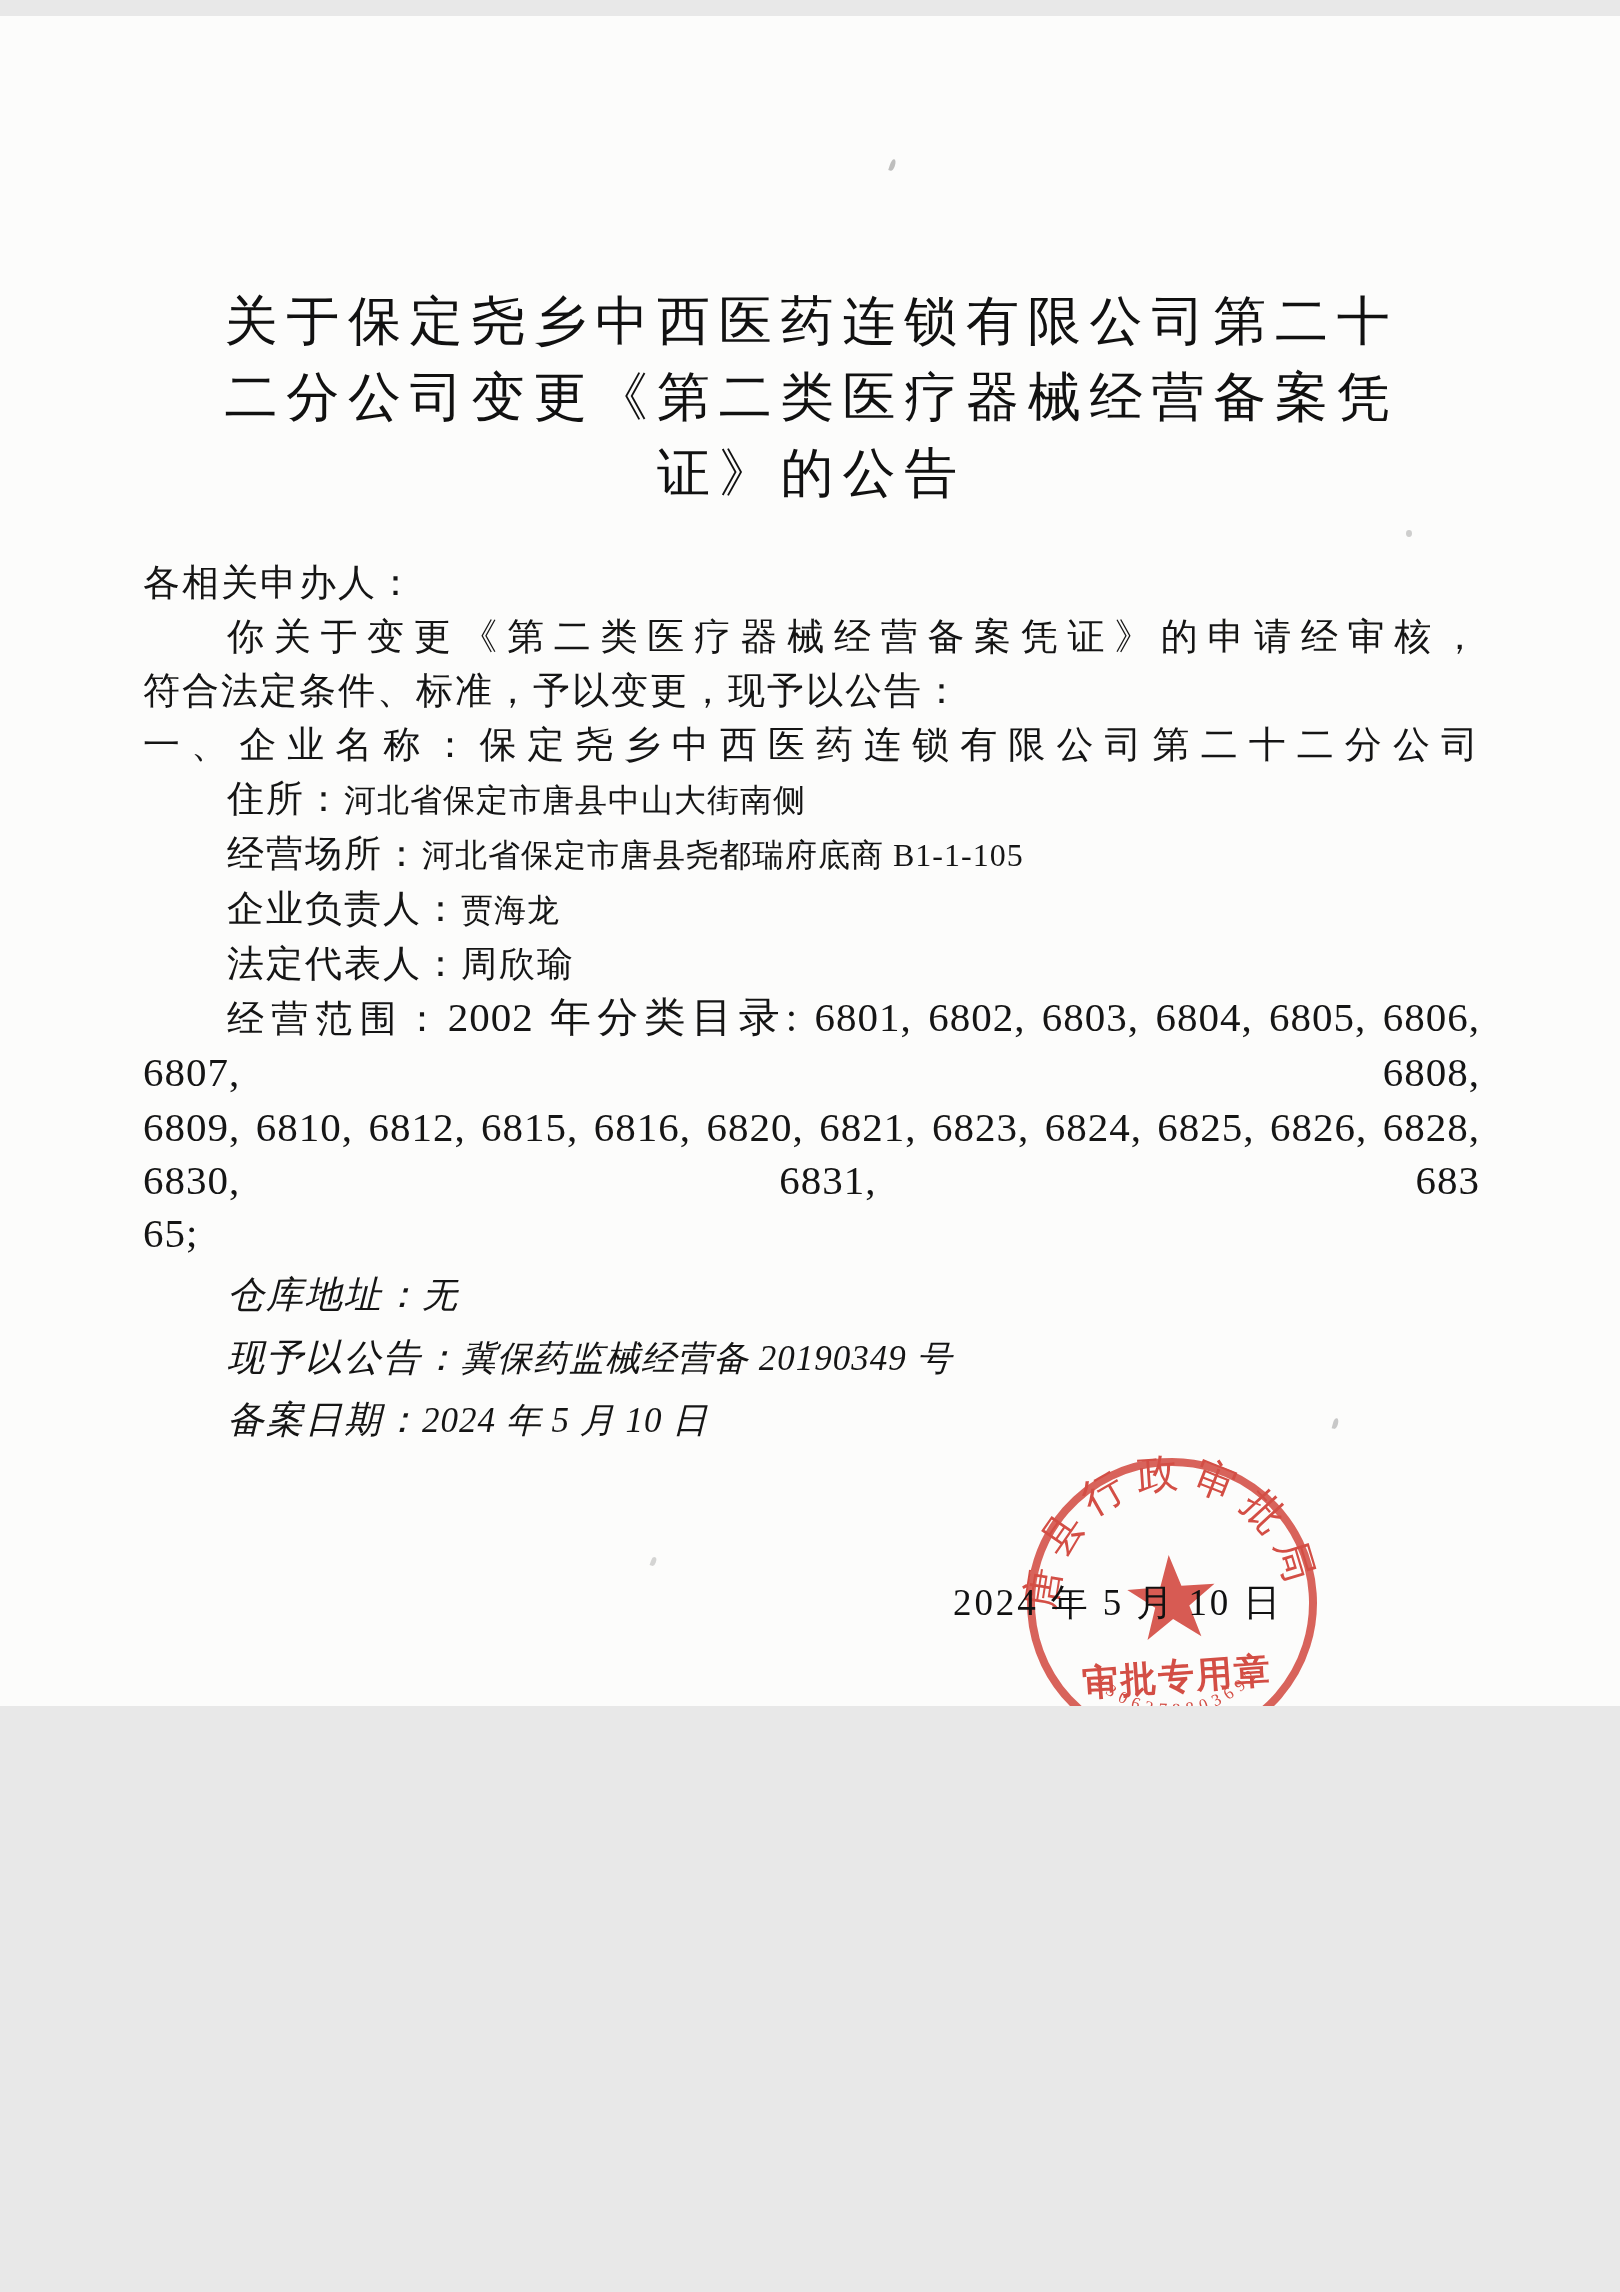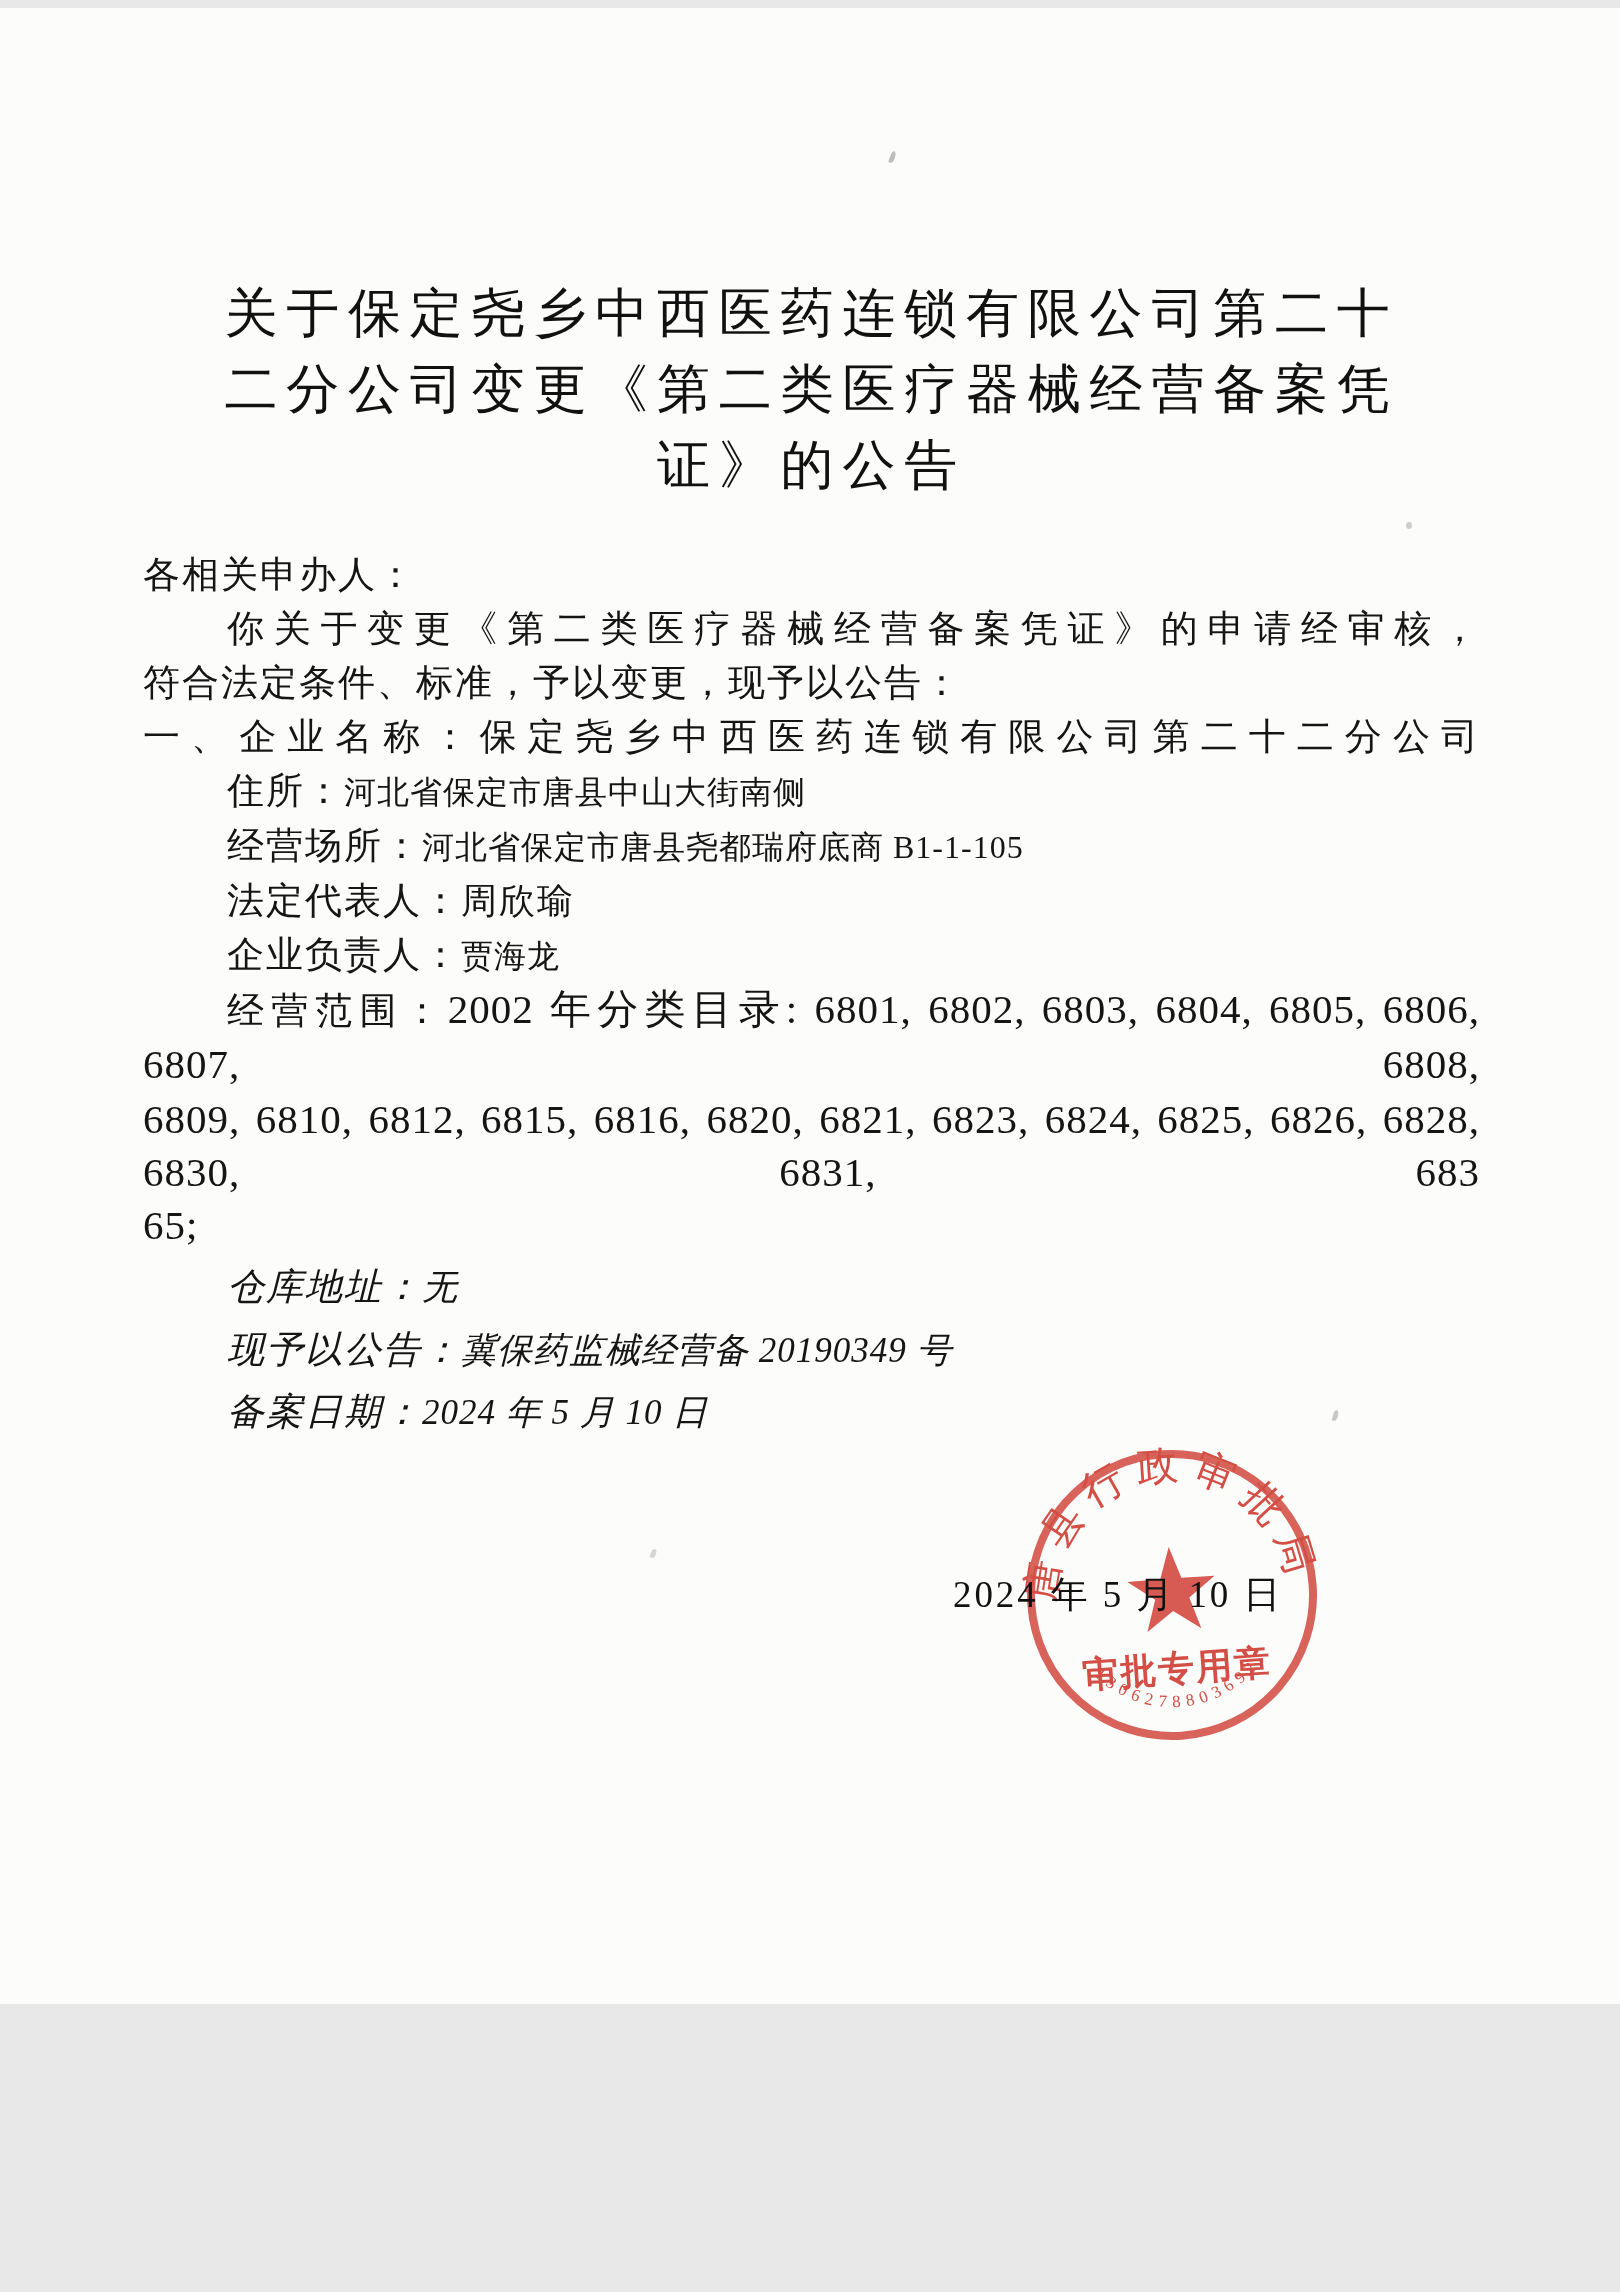--- a/index.html
+++ b/index.html
@@ -1,19 +1,19 @@
 <!DOCTYPE html>
 <html><head>
 <meta charset="utf-8">
 <style>
   html,body{margin:0;padding:0;background:#e8e8e8;}
   .page{
     position:relative;
-    width:1620px;height:1996px;
-    margin:8px auto;
+    width:1620px;height:1690px;
+    margin:16px auto;
     background:#fcfcfb;
     overflow:hidden;
     font-family:"Liberation Serif","DejaVu Serif",serif;
     color:#151515;
   }
   .text-block{
     position:absolute;
     left:143px;right:140px;top:267px;
   }
   .doc-title{
@@ -94,22 +94,22 @@
 
     <div class="body-text">
       <div class="row">各相关申办人：</div>
       <div class="just indent">你关于变更《第二类医疗器械经营备案凭证》的申请经审核，</div>
       <div class="row">符合法定条件、标准，予以变更，现予以公告：</div>
 
       <div class="just bold"><span>一、企业名称：</span><span>保定尧乡中西医药连锁有限公司第二十二分公司</span></div>
 
       <div class="row indent"><span>住所：</span><span class="val-sm">河北省保定市唐县中山大街南侧</span></div>
       <div class="row indent"><span>经营场所：</span><span class="val-sm">河北省保定市唐县尧都瑞府底商 B1-1-105</span></div>
+      <div class="row indent"><span>企业负责人：</span><span class="val-sm">贾海龙</span></div>
       <div class="row indent"><span>法定代表人：</span><span class="val-lg">周欣瑜</span></div>
-      <div class="row indent"><span>企业负责人：</span><span class="val-sm">贾海龙</span></div>
 
       <div class="just indent"><span>经营范围：</span><span class="num">2002 年分类目录: 6801, 6802, 6803, 6804, 6805, 6806, 6807, 6808,</span></div>
       <div class="just num">6809, 6810, 6812, 6815, 6816, 6820, 6821, 6823, 6824, 6825, 6826, 6828, 6830, 6831, 683</div>
       <div class="row num">65;</div>
 
       <div class="row indent gap"><span>仓库地址：</span><span class="val-md">无</span></div>
       <div class="row indent gap"><span>现予以公告：</span><span class="val-md">冀保药监械经营备 20190349 号</span></div>
       <div class="row indent gap"><span>备案日期：</span><span class="val-md">2024 年 5 月 10 日</span></div>
     </div>
   </div>

